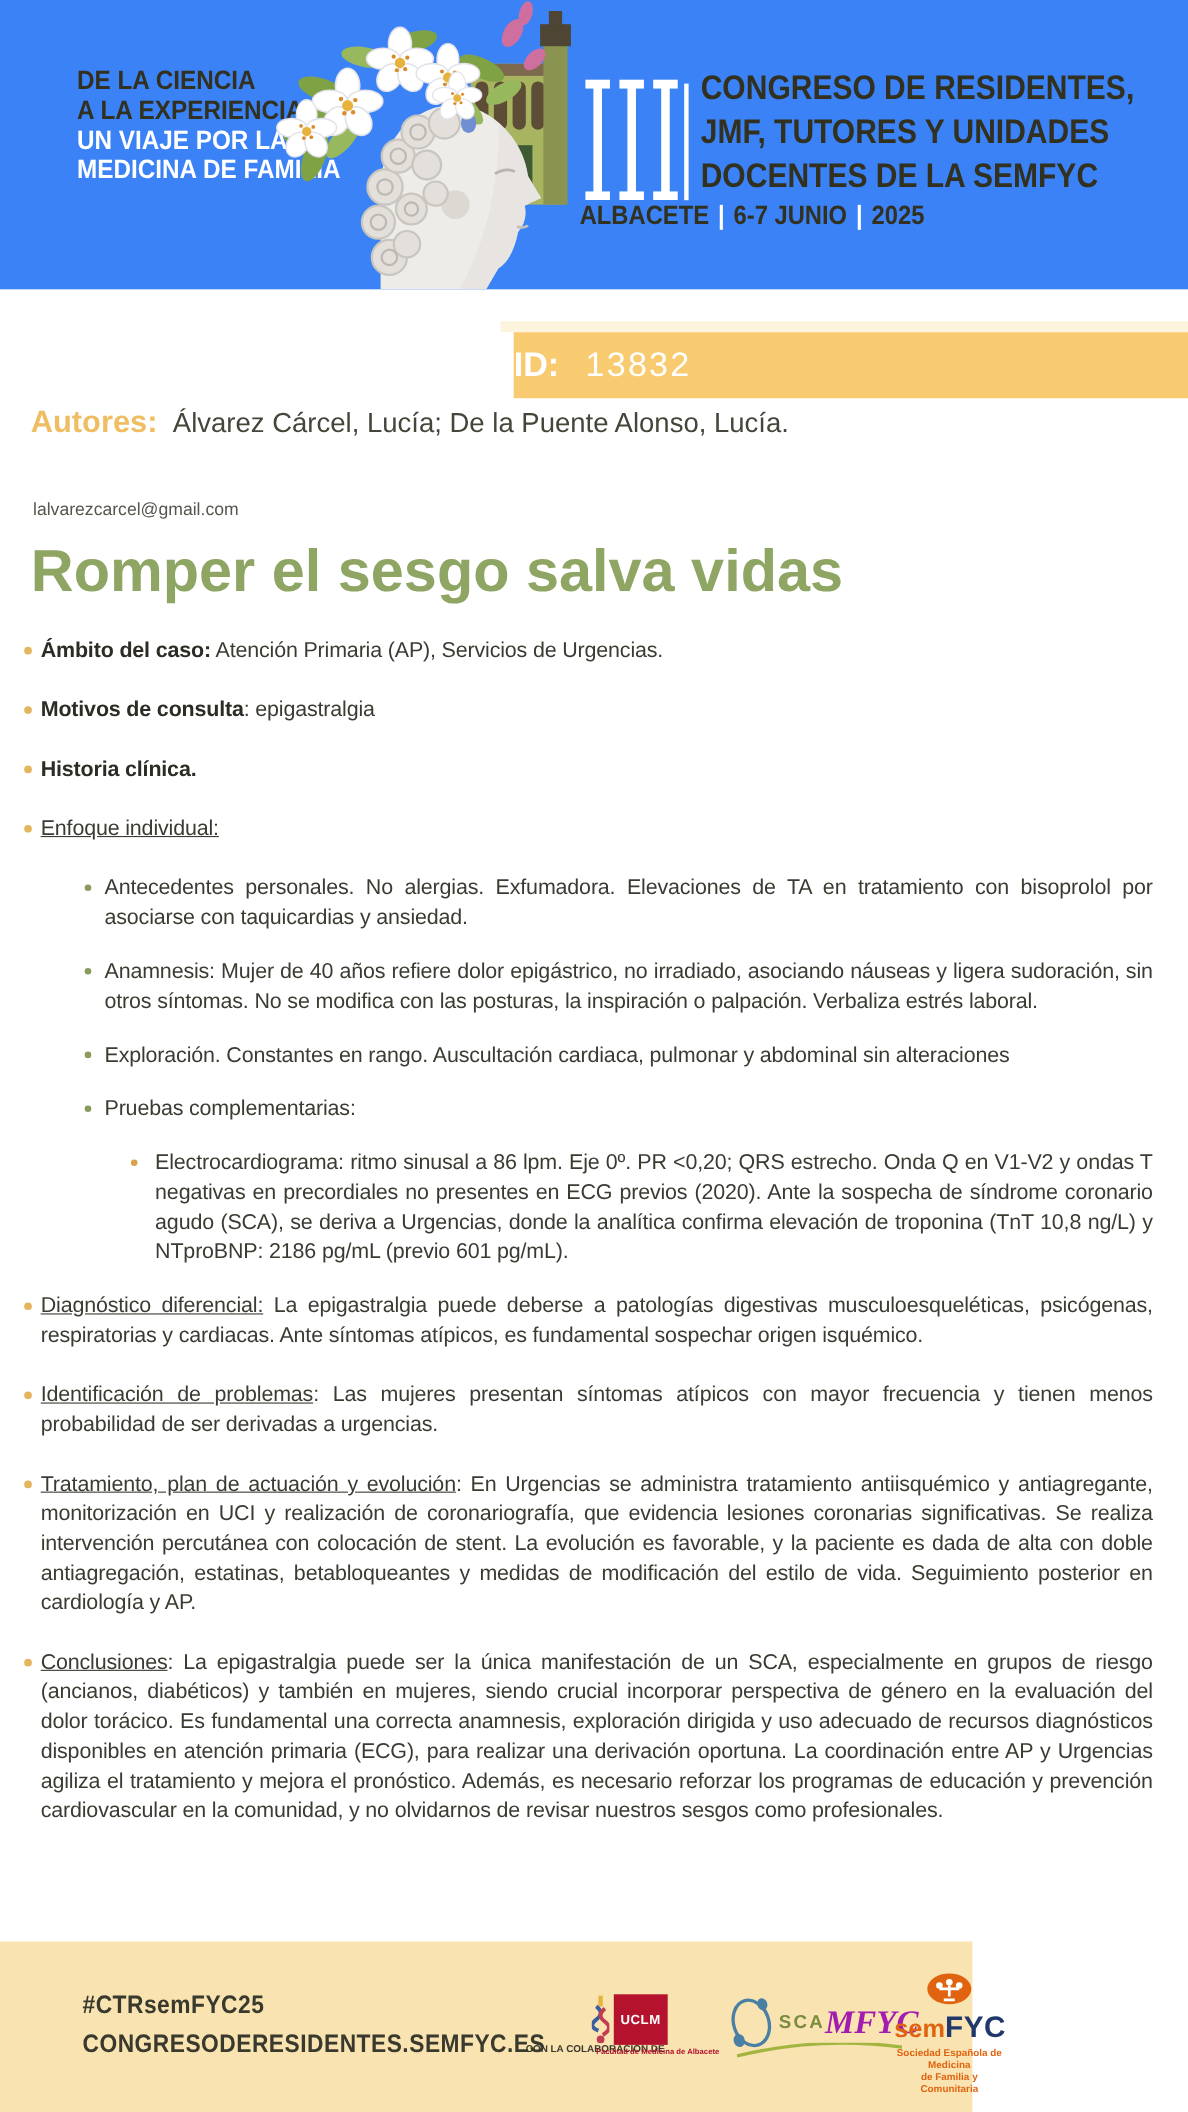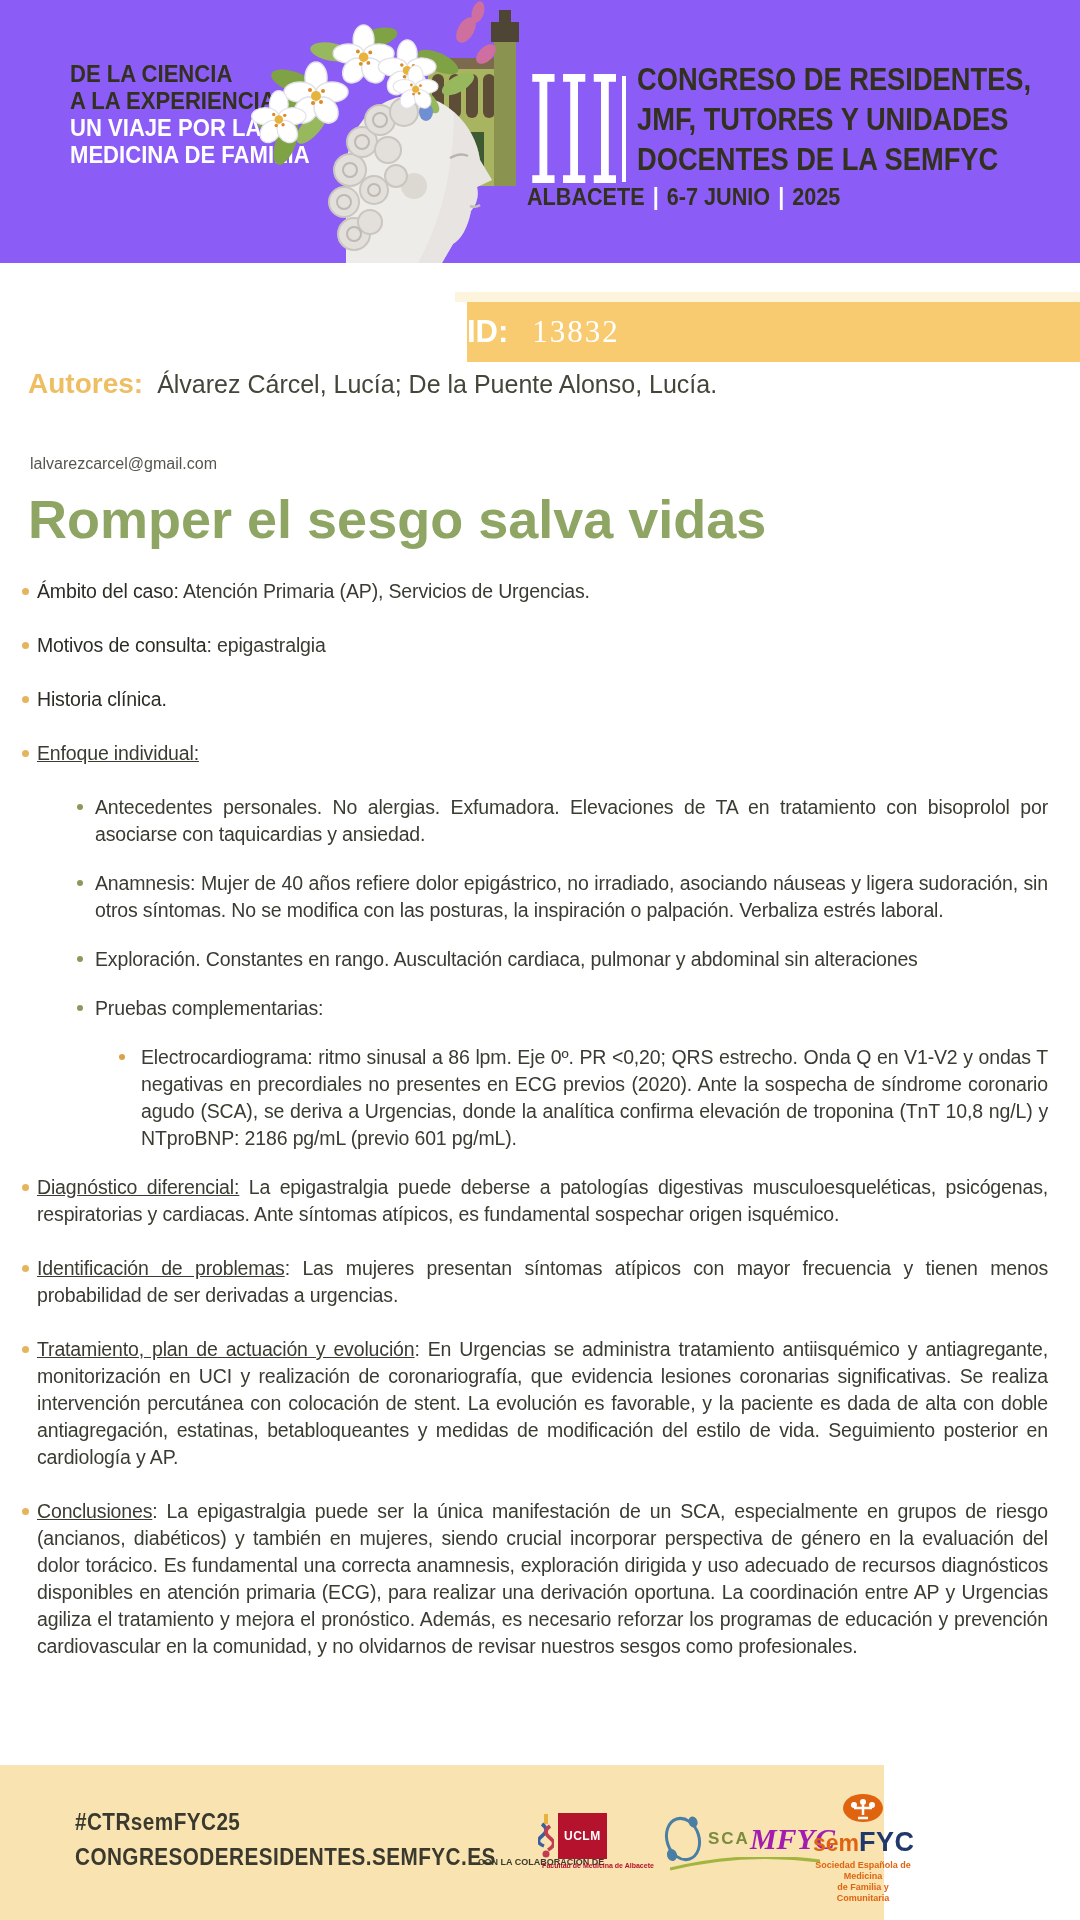--- a/index.html
+++ b/index.html
@@ -1,58 +1,58 @@
 <!DOCTYPE html>
 <html><head>
 <meta charset="utf-8">
 <style>
   html,body{margin:0;padding:0;background:#ffffff;}
   .page{position:relative;width:1080px;height:1920px;background:#ffffff;overflow:hidden;
         font-family:"Liberation Sans",sans-serif;}
 
   
-  .banner{position:absolute;left:0;top:0;width:1080px;height:263px;background:#8b5cf6;}
+  .banner{position:absolute;left:0;top:0;width:1080px;height:263px;background:#3b82f6;}
   .tagline{position:absolute;left:70px;top:60px;font-weight:bold;font-size:24px;line-height:27px;
            color:#32301f;transform:scaleX(.92);transform-origin:left top;white-space:nowrap;}
   .tagline .tg-light{color:#ffffff;}
   .banner-art{position:absolute;left:228px;top:0;}
   .edition{position:absolute;left:528px;top:56px;color:#ffffff;font-family:"DejaVu Serif",serif;
            font-size:150px;line-height:1;transform:scaleX(.52);transform-origin:left top;}
   .vdivider{position:absolute;left:622px;top:76px;width:4px;height:106px;background:#ffffff;}
   .congress-title{position:absolute;left:637px;top:60px;font-weight:bold;font-size:31px;line-height:40px;
            color:#32301f;transform:scaleX(.88);transform-origin:left top;white-space:nowrap;}
   .event-meta{position:absolute;left:527px;top:183px;font-weight:bold;font-size:24px;color:#32301f;
            transform:scaleX(.9);transform-origin:left top;white-space:nowrap;}
   .event-meta .sep{color:#ffffff;margin:0 9px;font-weight:bold;}
 
   
   .idstrip{position:absolute;left:455px;right:0;top:292px;height:10px;background:#fdf4dd;}
   .idbox{position:absolute;left:467px;right:0;top:302px;height:60px;background:#f9cb70;
          display:flex;align-items:center;color:#ffffff;font-size:31px;padding-left:0;box-sizing:border-box;}
   .idbox .idlabel{font-weight:bold;margin-right:24px;}
-  .idbox .idvalue{letter-spacing:2px;font-family:Liberation Serif, serif;}
+  .idbox .idvalue{letter-spacing:2px;}
 
   
   .authors{position:absolute;left:28px;top:368px;font-size:25px;color:#45453a;}
   .authors .alabel{color:#efbd62;font-weight:bold;font-size:28px;margin-right:14px;}
   .email{position:absolute;left:30px;top:455px;font-size:16px;color:#56564d;}
   .title{position:absolute;left:28px;top:488px;margin:0;font-size:54px;font-weight:bold;color:#8ea563;}
 
   
   .content{position:absolute;left:0;top:578px;width:1080px;}
   .li{position:relative;}
   .li p{margin:0;text-align:justify;font-size:19.5px;line-height:27px;color:#3b3b32;letter-spacing:-.15px;}
   .lvl1{margin:0 32px 27px 37px;}
   .lvl2{margin:0 32px 22px 95px;}
   .lvl3{margin:0 32px 22px 141px;}
   .bullet{position:absolute;top:10px;width:7px;height:7px;border-radius:50%;}
   .lvl1>.bullet{left:-15px;background:#e5b55e;}
   .lvl2>.bullet{left:-18px;width:6px;height:6px;background:#8a9a5b;}
   .lvl3>.bullet{left:-22px;width:6px;height:6px;background:#d9a14c;}
-  .lb-bold{font-weight:normal;color:#2c2c24;}
+  .lb-bold{font-weight:bold;color:#2c2c24;}
   .lb-ul{text-decoration:underline;}
 
   
   .footer{position:absolute;left:0;bottom:0;width:884px;height:155px;background:#f8e3b1;}
   .ftext{position:absolute;left:75px;top:40px;font-weight:bold;font-size:23px;line-height:35px;
          color:#3a392e;transform:scaleX(.9);transform-origin:left top;letter-spacing:.5px;white-space:nowrap;}
   .collab{position:absolute;left:478px;top:92px;font-size:9px;font-weight:bold;color:#3a392e;white-space:nowrap;}
   .logo-uclm{position:absolute;left:538px;top:48px;width:120px;}
   .uclm-row{display:flex;align-items:center;}
   .uclm-box{background:#b5122d;color:#ffffff;font-weight:bold;font-size:12px;padding:16px 6px;margin-left:4px;letter-spacing:.5px;}

